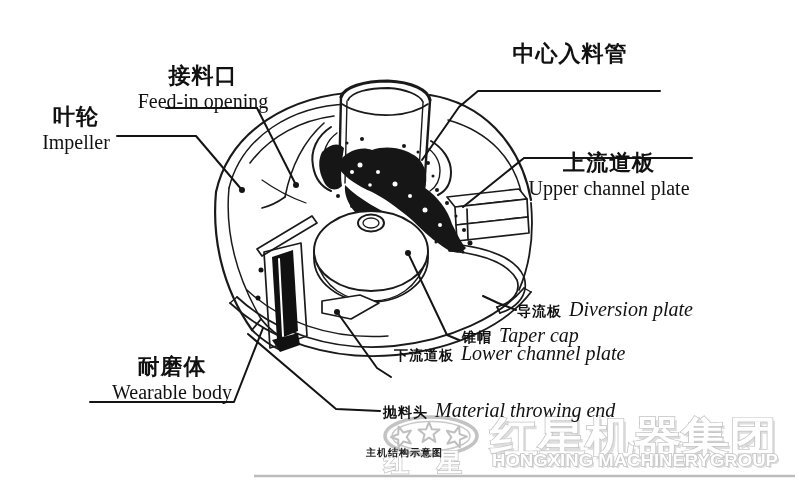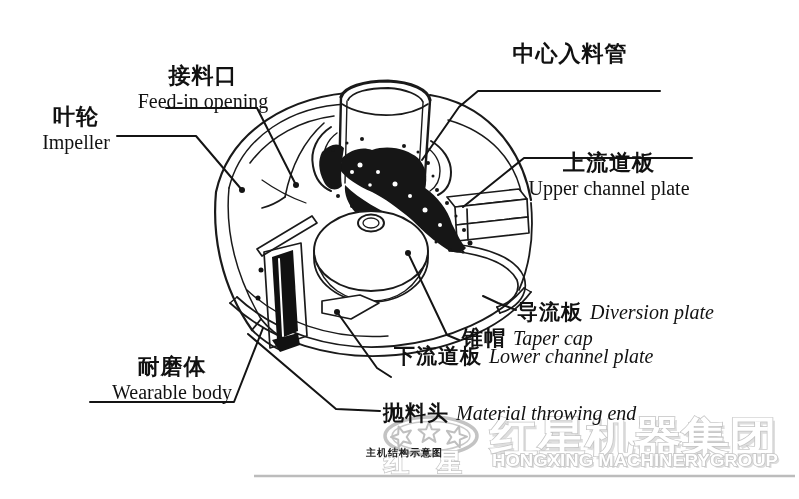--- a/index.html
+++ b/index.html
@@ -5,21 +5,21 @@
   html,body{margin:0;padding:0;background:#fff;}
   #canvas{position:relative;width:799px;height:499px;background:#fff;overflow:hidden;
           font-family:"Liberation Sans","DejaVu Sans",sans-serif;}
   #drawing{position:absolute;left:0;top:0;}
   .label{position:absolute;text-align:center;color:#111;}
   .label .zh{display:block;font-size:22px;font-weight:bold;letter-spacing:1px;line-height:24px;
              font-family:Liberation Mono, monospace;}
   .label .en{display:block;font-size:20px;font-weight:normal;line-height:22px;
              font-family:"Liberation Serif","DejaVu Serif",serif;}
   .label-row{position:absolute;display:flex;align-items:baseline;gap:7px;color:#111;white-space:nowrap;}
-  .label-row .zh{font-size:21px;font-weight:bold;letter-spacing:1px;
+  .label-row .zh{font-size:14px;font-weight:bold;letter-spacing:1px;
                  font-family:"Liberation Sans","DejaVu Sans",sans-serif;}
   .label-row .en{font-size:20px;font-family:"Liberation Serif","DejaVu Serif",serif;font-style:italic;}
   .caption{position:absolute;left:366px;top:446px;font-size:10px;font-weight:bold;color:#1c1c1c;
            letter-spacing:1px;}
   .wm-shadow{fill:#dedede;stroke:none;font-weight:bold;}
   .wm-front{fill:#ffffff;stroke:#c3c3c3;stroke-width:1.4;font-weight:bold;paint-order:stroke;}
 </style>
 </head>
 <body>
 

